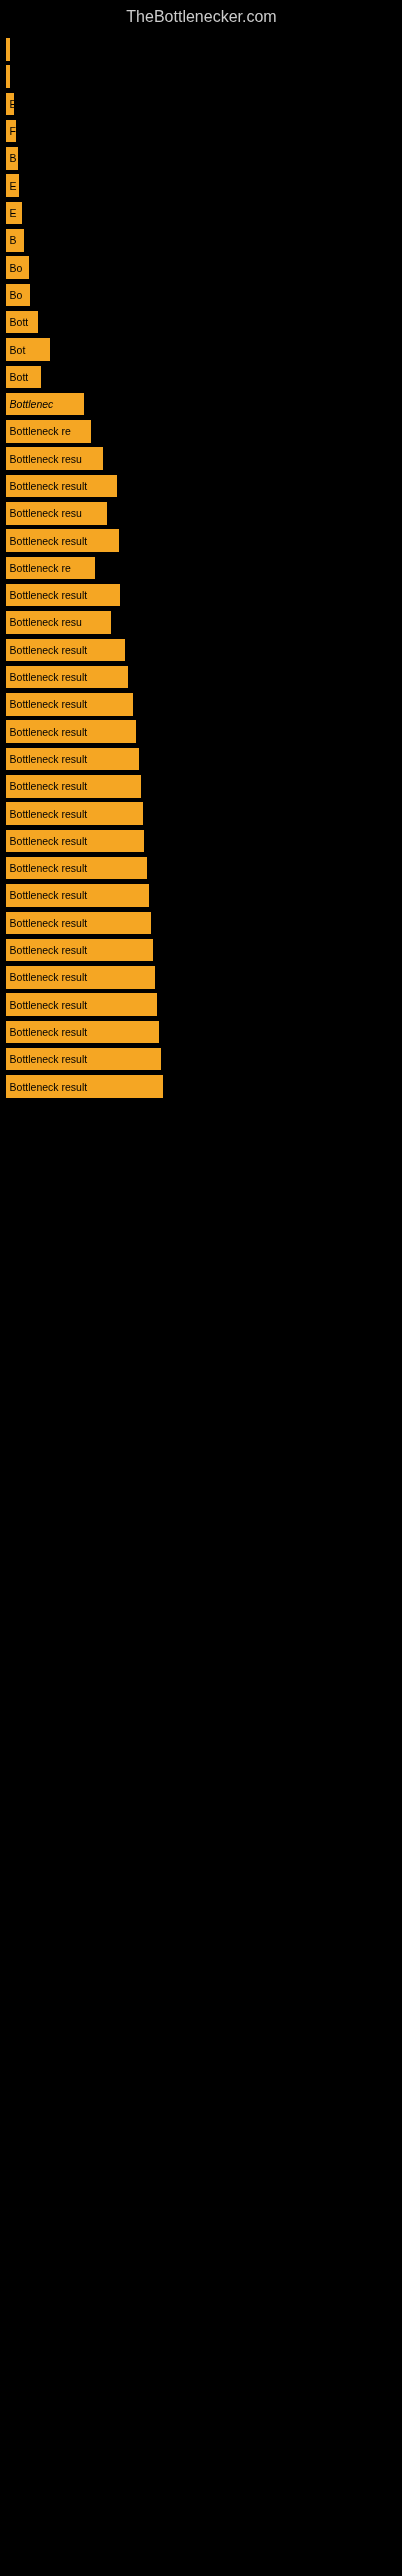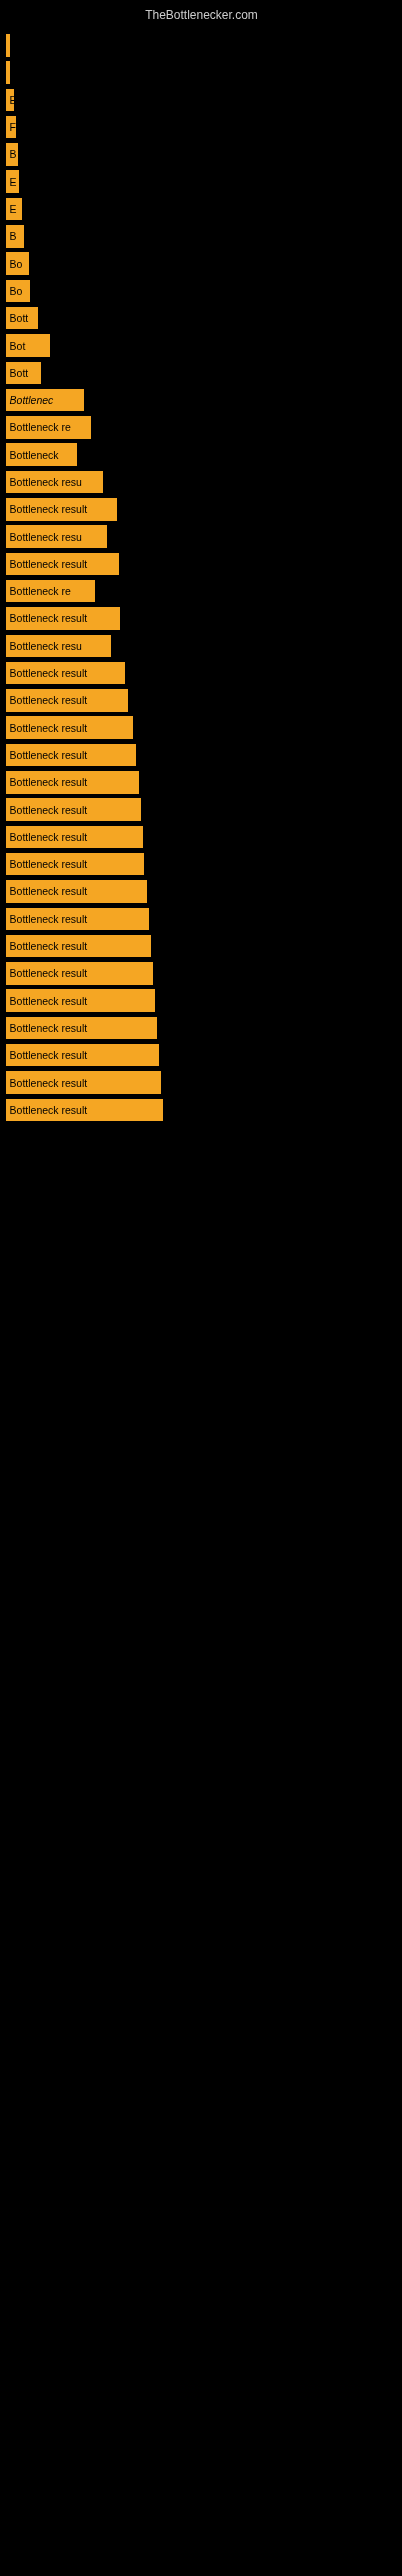--- a/index.html
+++ b/index.html
@@ -11,21 +11,21 @@
     body {
       background-color: #000000;
       width: 403px;
       min-height: 2576px;
       font-family: Arial, sans-serif;
       position: relative;
     }
 
     .site-title {
       color: #cccccc;
-      font-size: 12px;
+      font-size: 16px;
       text-align: center;
       padding: 8px 0 4px 0;
     }
 
     .bars-container {
       padding: 8px 0 0 0;
     }
 
     .bar-row {
       display: flex;
@@ -92,23 +92,20 @@
     <div class="bar-row">
       <div class="bar" style="width: 35px;">Bott</div>
     </div>
     <div class="bar-row">
       <div class="bar" style="width: 78px; font-style: italic;">Bottlenec</div>
     </div>
     <div class="bar-row">
       <div class="bar" style="width: 85px;">Bottleneck re</div>
     </div>
     <div class="bar-row">
-      <div class="bar" style="width: 71px;">Bottleneck</div>
-    </div>
-    <div class="bar-row">
       <div class="bar" style="width: 97px;">Bottleneck resu</div>
     </div>
     <div class="bar-row">
       <div class="bar" style="width: 111px;">Bottleneck result</div>
     </div>
     <div class="bar-row">
       <div class="bar" style="width: 101px;">Bottleneck resu</div>
     </div>
     <div class="bar-row">
       <div class="bar" style="width: 113px;">Bottleneck result</div>

